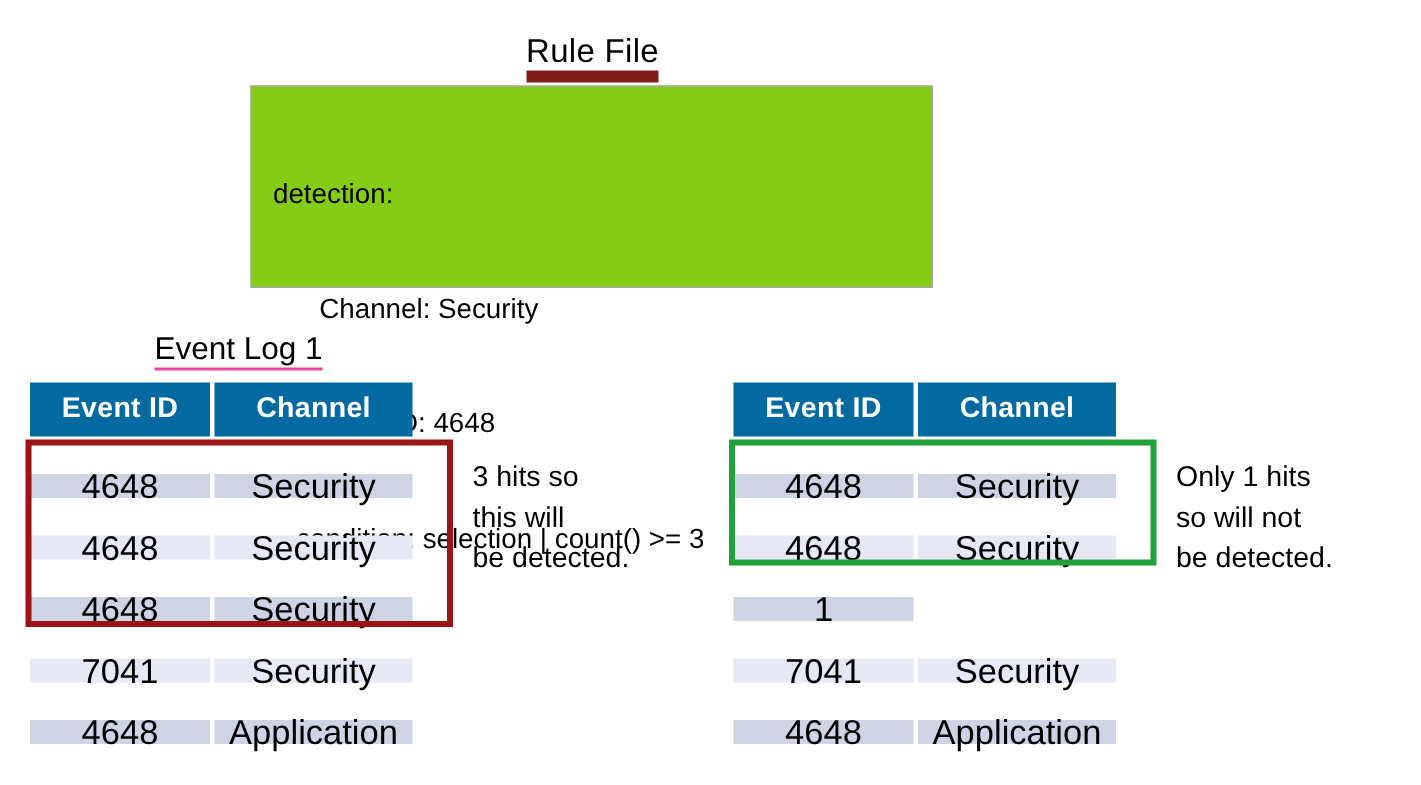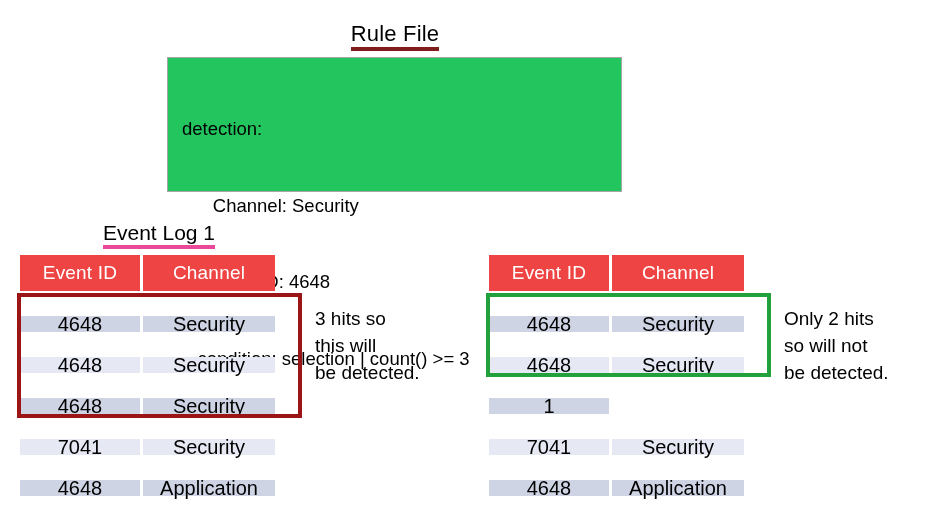--- a/index.html
+++ b/index.html
@@ -27,31 +27,31 @@
     position: absolute;
     left: 0;
     top: 20px;
     width: 790px;
     text-align: center;
     font-size: 22px;
     line-height: 28px;
     letter-spacing: 0.2px;
   }
   .rule-title span {
-    border-bottom: 4px solid #7f1d1d;
+    border-bottom: 8px solid #7f1d1d;
     padding-bottom: 1px;
   }
   .rule-box {
     position: absolute;
     left: 167px;
     top: 57px;
     width: 455px;
     height: 135px;
     border: 1px solid #a6a6a6;
-    background: #22c55e;
+    background: #84cc16;
     box-sizing: border-box;
   }
   .rule-lines {
     position: absolute;
     left: 14px;
     top: 7px;
     font-size: 18.5px;
     line-height: 25.5px;
     white-space: pre;
   }
@@ -60,62 +60,62 @@
   }
 
   
   .log-title {
     position: absolute;
     font-size: 21px;
     line-height: 26px;
     text-align: center;
   }
   .log-title span {
-    border-bottom: 4px solid #ec4899;
+    border-bottom: 2px solid #ec4899;
     padding-bottom: 1px;
   }
   #log1-title { left: 20px; top: 220px; width: 278px; }
   #log2-title { left: 489px; top: 220px; width: 278px; }
 
   .table {
     position: absolute;
     width: 278px;
     border-collapse: separate;
     border-spacing: 0;
   }
   #table1 { left: 20px; top: 255px; }
   #table2 { left: 489px; top: 255px; }
 
   .thead-row {
     display: flex;
     height: 36px;
   }
   .th {
-    background: #ef4444;
+    background: #0369a1;
     color: #ffffff;
     font-size: 19px;
-    font-weight: normal;
+    font-weight: bold;
     display: flex;
     align-items: center;
     justify-content: center;
     letter-spacing: 0.2px;
   }
   .col-id { width: 120px; }
   .col-ch { width: 132px; margin-left: 3px; }
 
   .trow {
     display: flex;
     height: 40px;
     margin-top: 1px;
   }
   .td {
     display: flex;
     align-items: center;
     justify-content: center;
-    font-size: 20px;
+    font-size: 23px;
     color: #000000;
     margin-top: 24px;
   }
   .trow.dark .td { background: #cfd4e4; }
   .trow.light .td { background: #e6e9f4; }
 
   
   .hl-box {
     position: absolute;
     box-sizing: border-box;
@@ -223,17 +223,17 @@
       <div class="td col-ch">Security</div>
     </div>
     <div class="trow dark">
       <div class="td col-id">4648</div>
       <div class="td col-ch">Application</div>
     </div>
   </div>
 
   <div class="hl-box" id="hl-green"></div>
 
-  <div class="note" id="note2">Only 2 hits
+  <div class="note" id="note2">Only 1 hits
 so will not
 be detected.</div>
 
 </div>
 
 </body></html>

